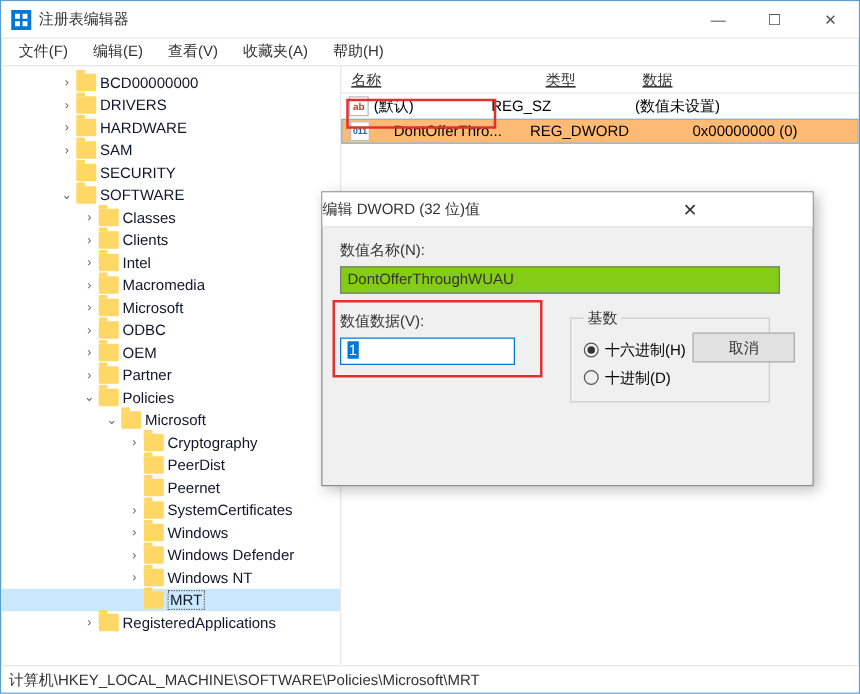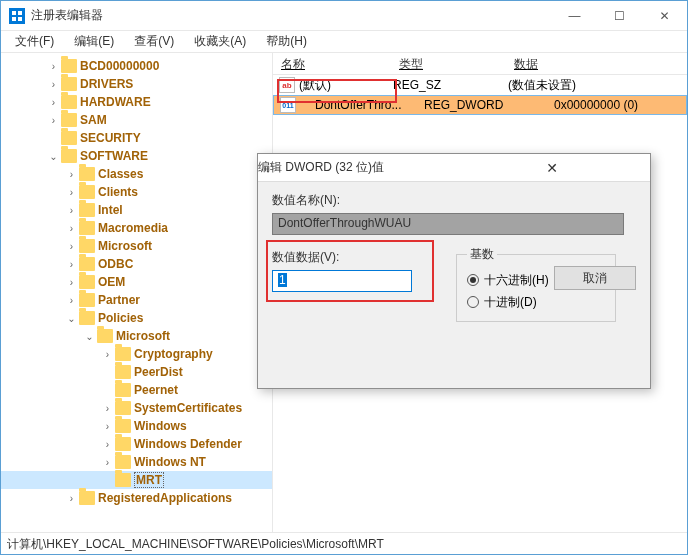--- a/index.html
+++ b/index.html
@@ -13,48 +13,48 @@
   .win-btn { width: 45px; height: 30px; display: flex; align-items: center; justify-content: center; color: #555; }
   .menubar { height: 22px; display: flex; align-items: center; padding: 0 6px; border-bottom: 1px solid #e8e8e8; gap: 4px; }
   .menu-item { padding: 2px 8px; color: #333; }
   .content { display: flex; height: 480px; }
   .tree-pane { width: 272px; border-right: 1px solid #e8e8e8; overflow: hidden; position: relative; }
   .tree { padding: 4px 0 0 0; }
   .tree-row { display: flex; align-items: center; height: 18px; white-space: nowrap; }
   .tree-row .expander { width: 13px; text-align: center; color: #666; font-size: 10px; }
   .tree-row .folder { width: 16px; height: 14px; margin: 0 3px 0 1px; background: #ffd766; border-radius: 1px; position: relative; }
   .tree-row .folder::before { content:""; position:absolute; top:-3px; left:0; width:7px; height:3px; background:#ffd766; border-radius:1px 1px 0 0; }
-  .tree-row .label { color: #a16207; font-weight: bold; }
+  .tree-row .label { color: #0f172a; }
   .tree-row.selected { background: #cce8ff; }
   .tree-row.selected .label { border:1px dotted #666; padding:0 1px; }
   .list-pane { flex: 1; position: relative; }
   .list-header { display: flex; height: 22px; border-bottom: 1px solid #e8e8e8; text-decoration: underline; }
   .list-header .col { padding: 3px 8px; color: #333; }
   .col-name { width: 118px; }
-  .col-type { width: 115px; }
+  .col-type { width: 115px; text-align: center; }
   .col-data { flex: 1; }
   .list-row { display: flex; height: 20px; align-items: center; }
   .list-row.sel { background: #fdba74; border: 1px solid #7ab8e8; gap: 15px; }
   .val-icon { width: 16px; height: 16px; margin: 0 4px 0 6px; background: #fff; border: 1px solid #bbb; display: flex; align-items: center; justify-content: center; font-size: 8px; font-weight: bold; }
   .val-icon.sz { color: #d33; }
   .val-icon.dw { color: #0066cc; font-size: 7px; }
   .cell-name { width: 94px; overflow: hidden; text-overflow: ellipsis; white-space: nowrap; }
   .cell-type { width: 115px; }
   .cell-data { flex: 1; }
   .red-box { position: absolute; border: 2px solid #e03030; pointer-events: none; }
   .statusbar { position: absolute; bottom: 0; left: 0; right: 0; height: 22px; border-top: 1px solid #e8e8e8; padding: 3px 6px; color: #333; background: #fff; }
   
   .dialog { position: absolute; left: 256px; top: 152px; width: 394px; height: 236px; background: #f0f0f0; border: 1px solid #8e8e8e; box-shadow: 3px 3px 10px rgba(0,0,0,0.25); }
   .dialog-title { height: 28px; background: #fff; display: flex; align-items: center; padding: 0 0; border-bottom: 1px solid #ddd; }
   .dialog-title span { flex: 1; color: #333; }
   .dlg-close { width: 30px; text-align: center; font-size: 14px; color: #333; }
   .dialog-body { padding: 10px 14px; position: relative; }
   .field-label { color: #333; margin-bottom: 4px; }
   .text-field { width: 352px; height: 22px; border: 1px solid #7a7a7a; background: #fff; padding: 2px 5px; color: #333; }
-  .text-field.ro { background: #a3a3a3; }
+  .text-field.ro { background: #84cc16; }
   .data-field { width: 140px; height: 22px; border: 1px solid #0078d7; background: #fff; padding: 2px 5px; margin-top:4px;}
   .data-field .selected-text { background: #0078d7; color: #fff; padding: 0 1px; }
   .radio-group { position: absolute; left: 196px; top: 64px; }
   .radio-group fieldset { border: 1px solid #ccc; padding: 6px 10px 8px 10px; width: 160px; }
   .radio-group legend { color: #333; padding: 0 3px; }
   .radio-row { display: flex; align-items: center; height: 22px; gap: 5px; }
   .radio { width: 12px; height: 12px; border: 1px solid #555; border-radius: 50%; display: inline-flex; align-items: center; justify-content: center; }
   .radio.checked::after { content:""; width:6px; height:6px; background:#333; border-radius:50%; }
   .dlg-buttons { position: absolute; right: 14px; bottom: 12px; display: flex; gap: 10px; }
   .dlg-btn { width: 82px; height: 24px; background: #e1e1e1; border: 1px solid #adadad; display: flex; align-items: center; justify-content: center; color: #333; }

